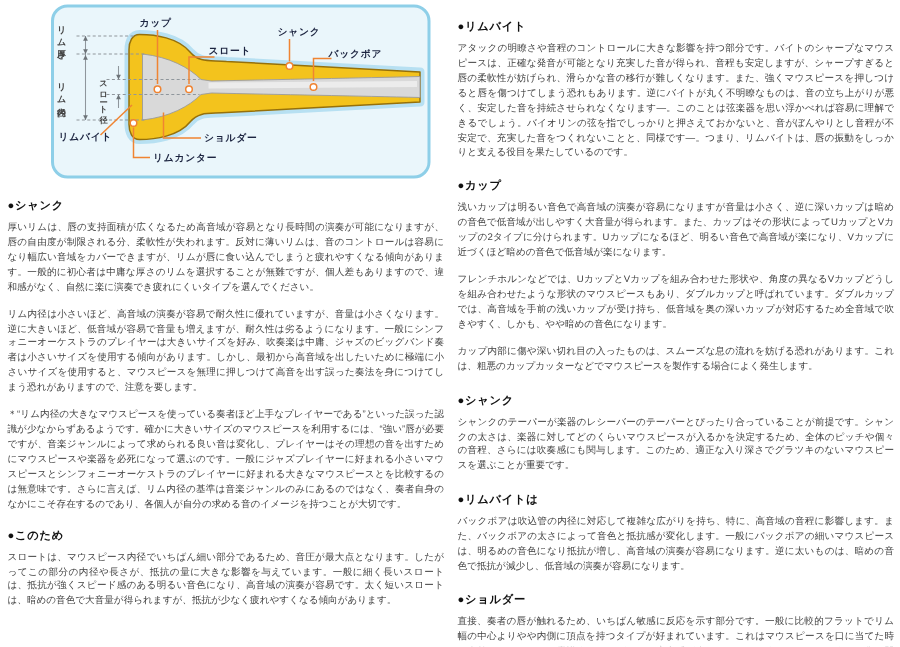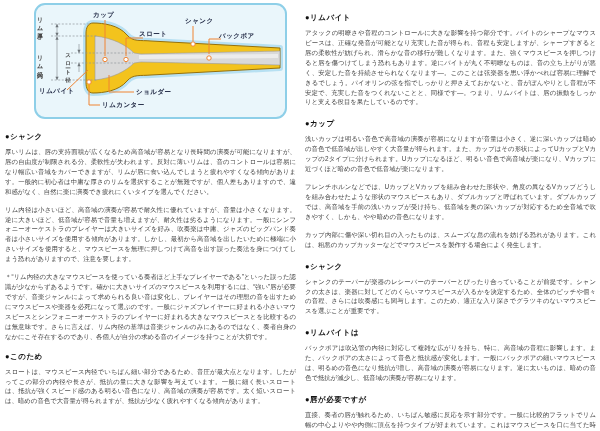--- a/index.html
+++ b/index.html
@@ -120,18 +120,18 @@
       <h3>●シャンク</h3>
       <p>シャンクのテーパーが楽器のレシーバーのテーパーとぴったり合っていることが前提です。シャンクの太さは、楽器に対してどのくらいマウスピースが入るかを決定するため、全体のピッチや個々の音程、さらには吹奏感にも関与します。このため、適正な入り深さでグラツキのないマウスピースを選ぶことが重要です。</p>
     </div>
 
     <div class="sec">
       <h3>●リムバイトは</h3>
       <p>バックボアは吹込管の内径に対応して複雑な広がりを持ち、特に、高音域の音程に影響します。また、バックボアの太さによって音色と抵抗感が変化します。一般にバックボアの細いマウスピースは、明るめの音色になり抵抗が増し、高音域の演奏が容易になります。逆に太いものは、暗めの音色で抵抗が減少し、低音域の演奏が容易になります。</p>
     </div>
 
     <div class="sec">
-      <h3>●唇が必要ですが</h3>
+      <h3>●ショルダー</h3>
       <p>直接、奏者の唇が触れるため、いちばん敏感に反応を示す部分です。一般に比較的フラットでリム幅の中心よりやや内側に頂点を持つタイプが好まれています。これはマウスピースを口に当てた時に自然にリムバイトを意識することができ、安定感が生まれるためです。リムカウンターに傷や凹みがあると、唇のスムーズな振動を妨げるため注意しましょう。</p>
     </div>
 
   </div>
 </div>
 
 </body></html>

